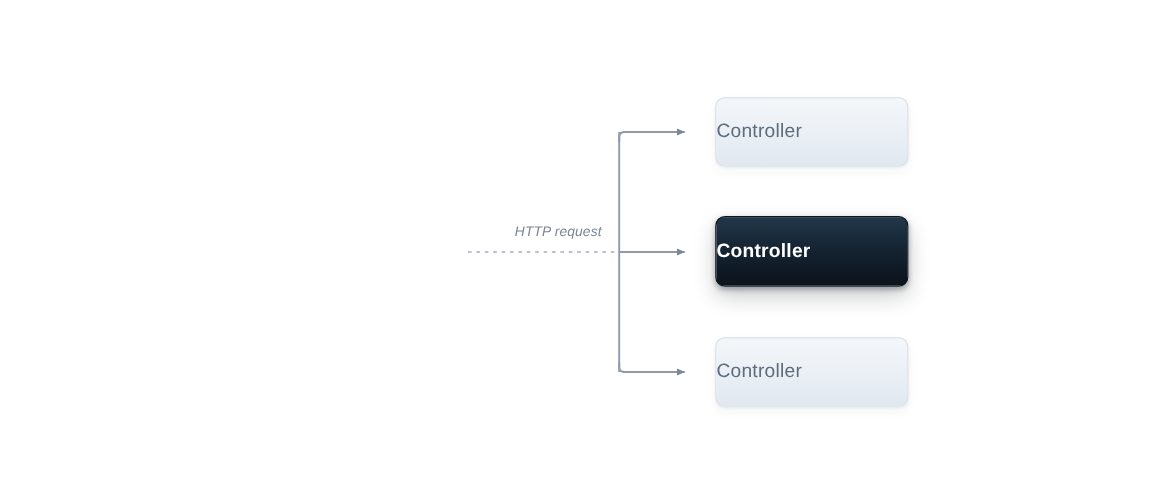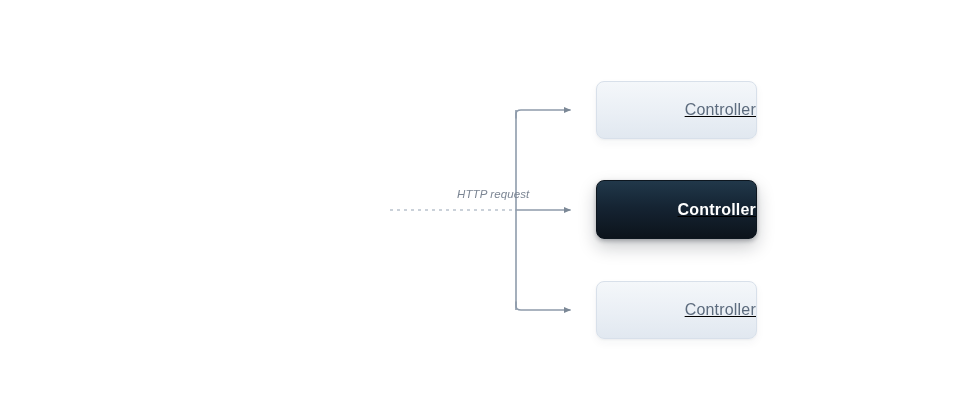--- a/index.html
+++ b/index.html
@@ -32,24 +32,23 @@
     height: 420px;
     pointer-events: none;
   }
 
   
   .node {
     position: absolute;
     box-sizing: border-box;
     display: flex;
     align-items: center;
-    justify-content: flex-end;
+    justify-content: flex-start;
     border-radius: 8px;
     letter-spacing: 0.2px;
-    text-decoration: underline;
   }
 
   .node-light {
     background: linear-gradient(180deg, #f4f7fa 0%, #eaeff5 55%, #e1e8f0 100%);
     border: 1px solid #d8e0ea;
     box-shadow: 0 1px 2px rgba(30, 45, 65, 0.05),
                 0 4px 10px rgba(30, 45, 65, 0.045);
   }
   .node-light .node-label {
     color: #5c6b7d;
@@ -96,21 +95,20 @@
   }
 
   
   .edge-label {
     position: absolute;
     font-style: italic;
     font-size: 11.5px;
     color: #7b8593;
     white-space: nowrap;
     letter-spacing: 0.1px;
-    margin-left: 28px;
   }
   #http-request-label {
     left: 429px;
     top: 188px;
   }
 </style>
 </head>
 <body>
 
 <div id="diagram-canvas">

